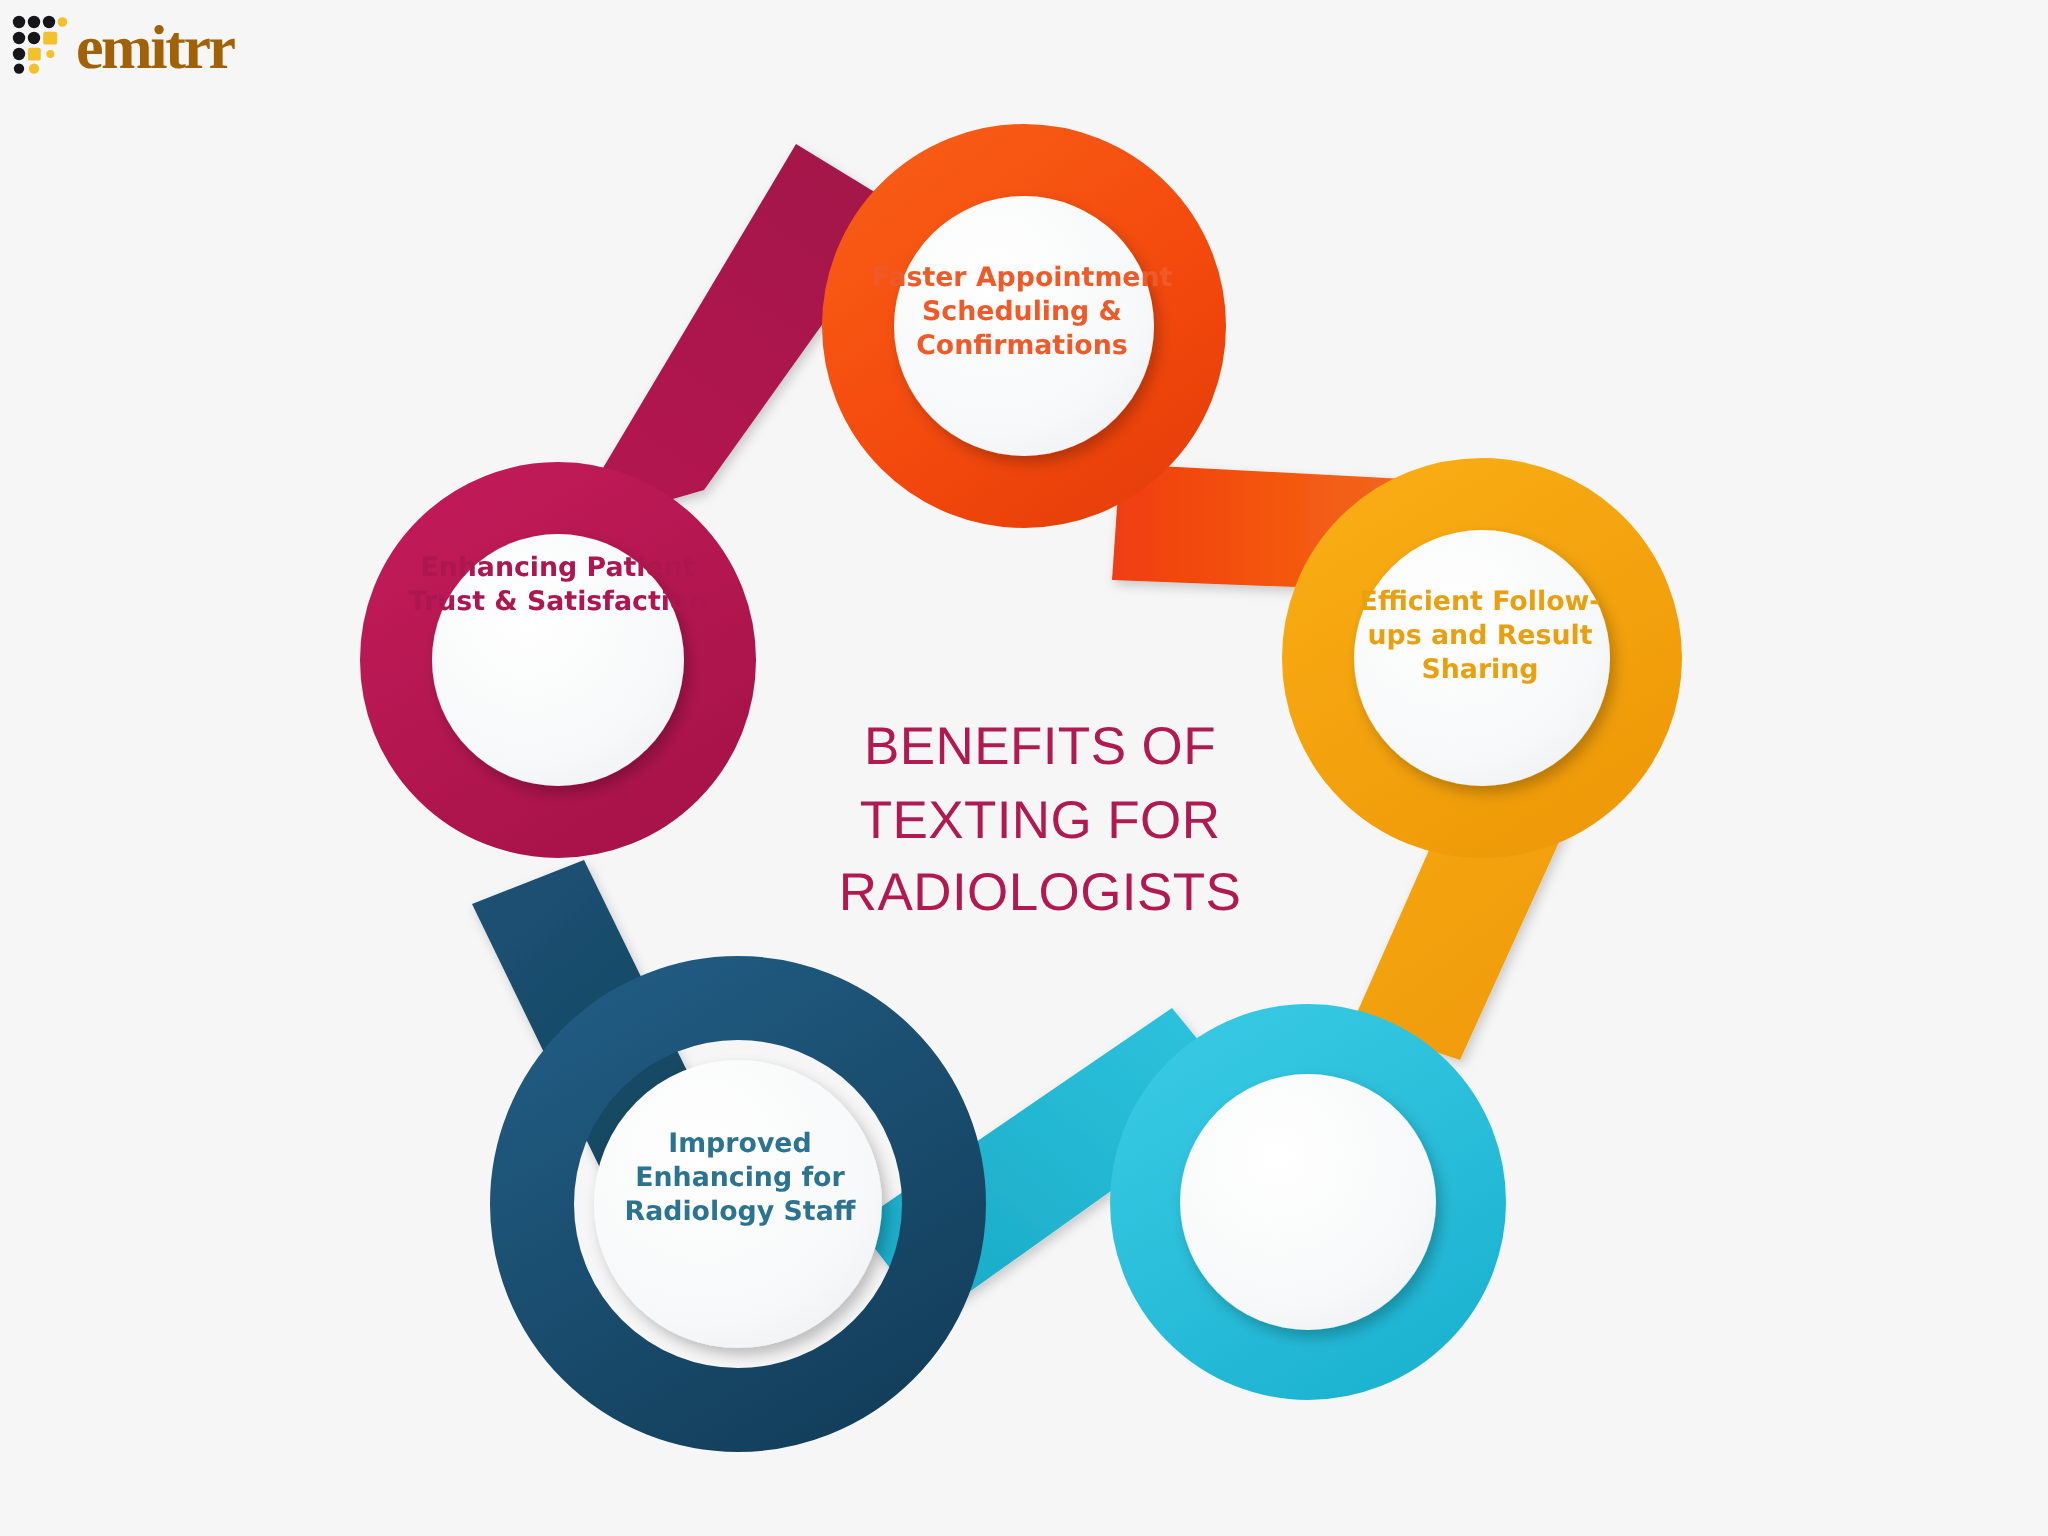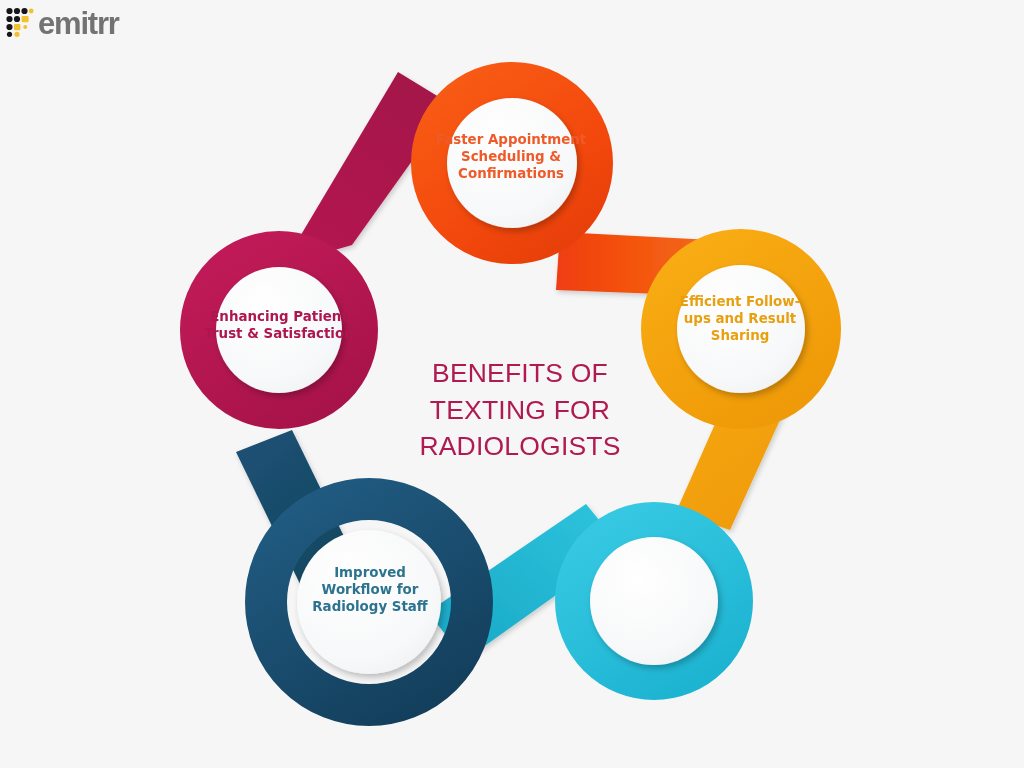--- a/index.html
+++ b/index.html
@@ -25,25 +25,25 @@
     display: flex;
     align-items: center;
     gap: 4px;
   }
   #brand-logo .logo-mark {
     width: 28px;
     height: 30px;
     display: block;
   }
   #brand-logo .logo-word {
-    font-family: Liberation Sans, sans-serif;
+    font-family: Liberation Serif, serif;
     font-size: 31px;
     font-weight: bold;
     letter-spacing: -1.2px;
-    color: #737373;
+    color: #a16207;
     line-height: 1;
     position: relative;
     top: 1px;
   }
 
   
   #infographic-stage {
     position: absolute;
     left: 0;
     top: 0;
@@ -91,21 +91,21 @@
   .node-label.n-bottom-left {
     width: 146px;
     left: 297px;
     top: 564px;
     font-size: 13.4px;
     color: #2c7390;
   }
   .node-label.n-left {
     width: 156px;
     left: 201px;
-    top: 308px;
+    top: 276px;
     font-size: 13.4px;
     color: #ae1650;
   }
 
   
   #center-title {
     position: absolute;
     left: 392px;
     top: 355px;
     width: 256px;
@@ -256,19 +256,19 @@
     <circle cx="369" cy="602" r="72" fill="url(#gradDisc)" filter="url(#discShadow)"></circle>
 
     <circle cx="279" cy="330" r="63" fill="url(#gradDisc)" filter="url(#discShadow)"></circle>
   </svg>
 
   <div class="node-label n-top">Faster Appointment Scheduling &amp; Confirmations</div>
 
   <div class="node-label n-right">Efficient Follow-ups and Result Sharing</div>
 
 
-  <div class="node-label n-bottom-left">Improved Workflow for Radiology Staff</div>
+  <div class="node-label n-bottom-left">Improved Enhancing for Radiology Staff</div>
 
   <div class="node-label n-left">Enhancing Patient Trust &amp; Satisfaction</div>
 
   <div id="center-title">BENEFITS OF TEXTING FOR RADIOLOGISTS</div>
 
 </div>
 
 </body></html>

